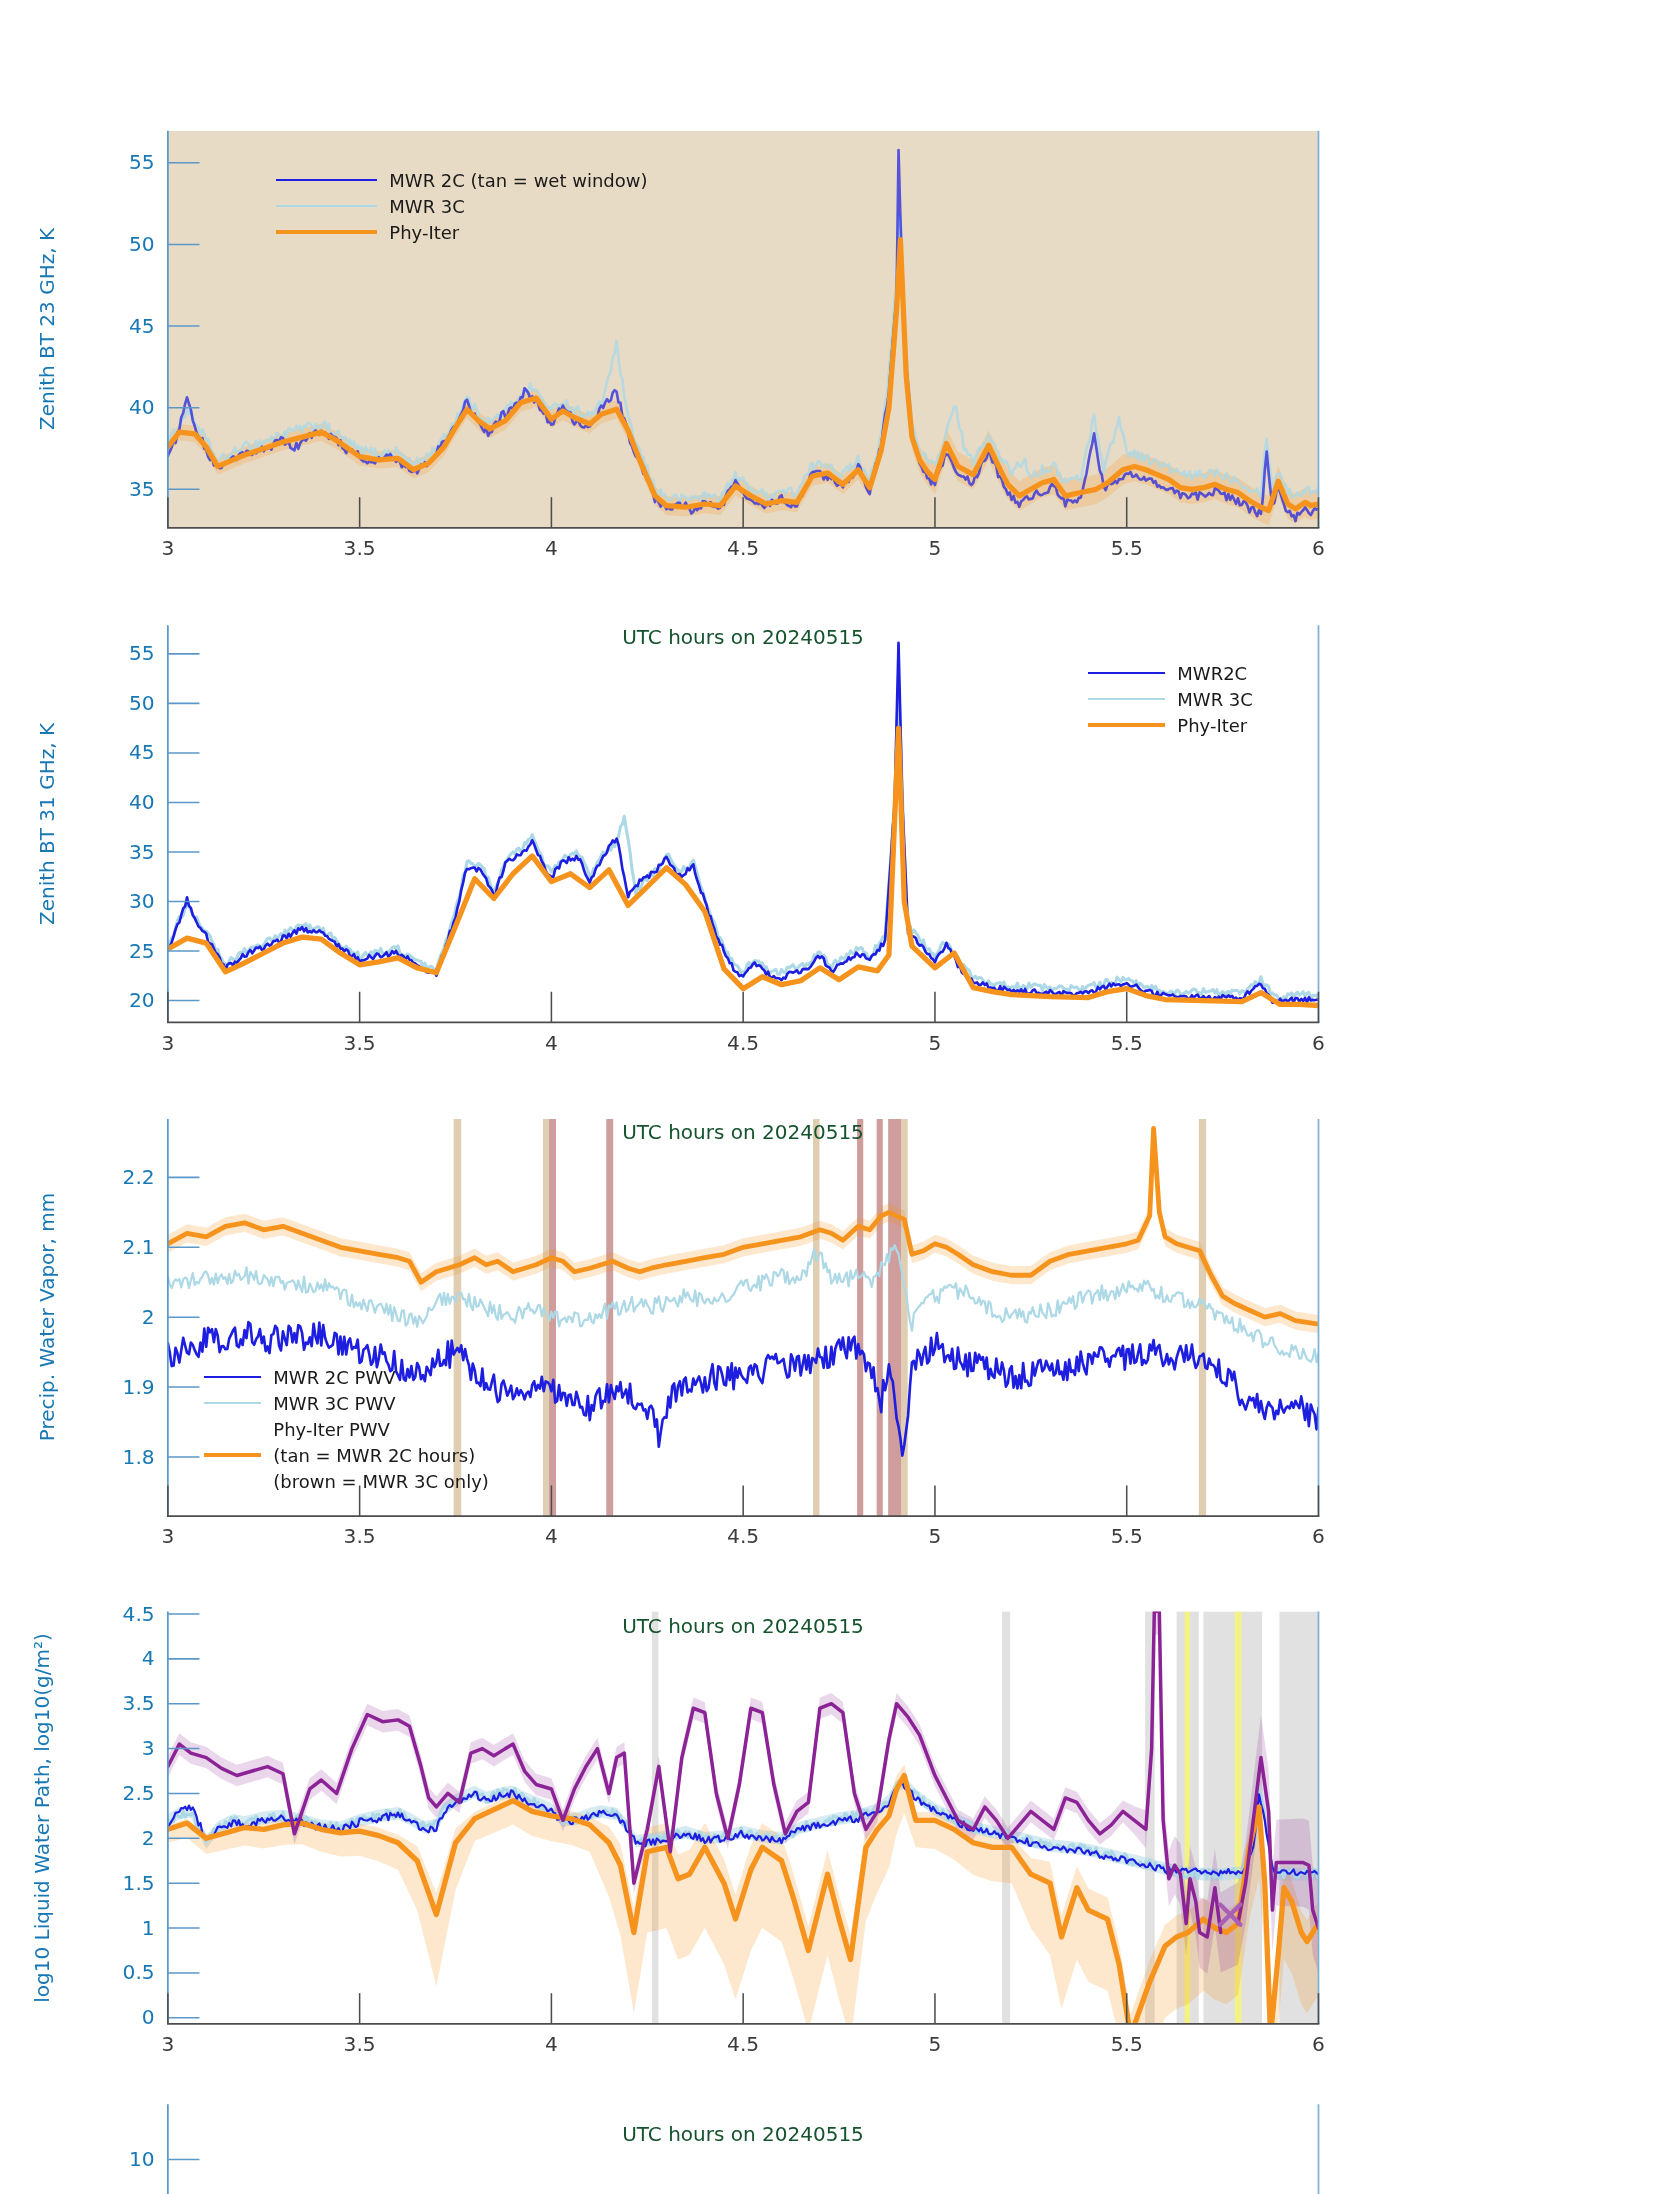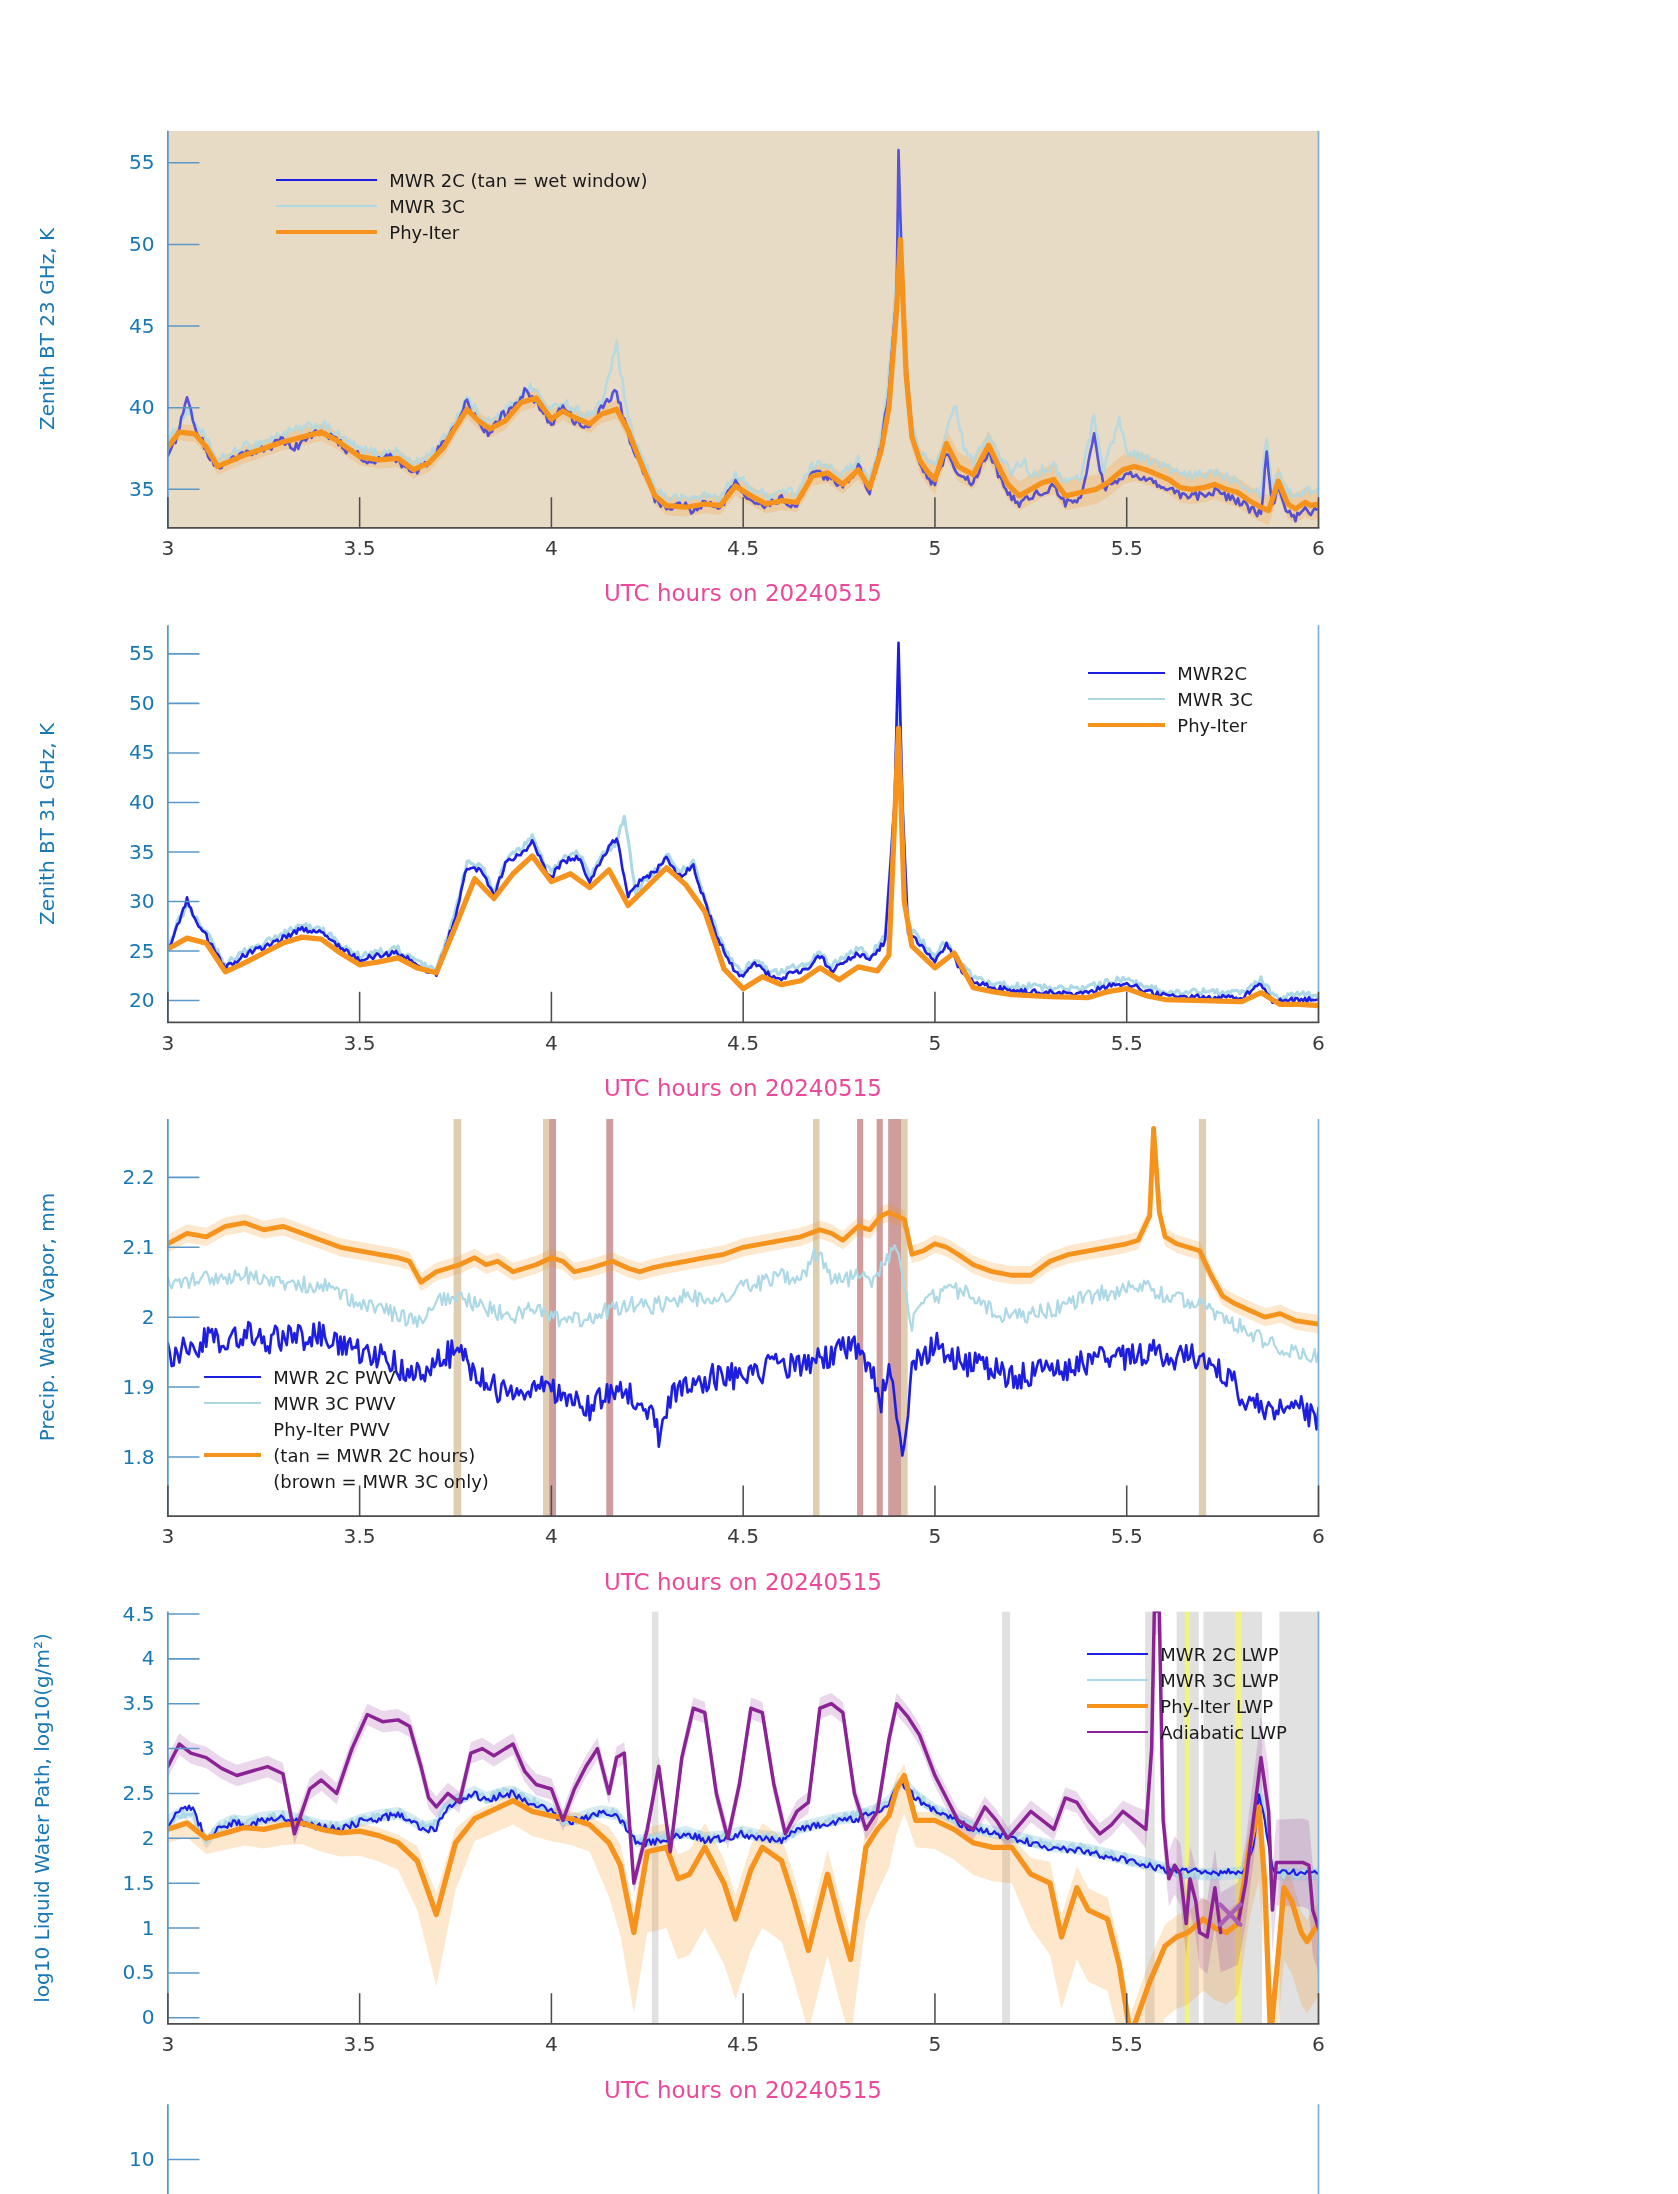--- a/index.html
+++ b/index.html
@@ -1,22 +1,22 @@
 <!DOCTYPE html>
 <html style="font-size:7px"><head>
 <meta charset="utf-8">
 <style>
   html,body{margin:0;padding:0;background:#ffffff;}
   .page{position:relative;width:1679px;height:2633px;background:#ffffff;
         font-family:"DejaVu Sans","Liberation Sans",sans-serif;overflow:hidden;}
   svg#figure-svg{position:absolute;left:0;top:0;}
   .ylabel{position:absolute;color:#1878b4;font-size:20px;white-space:nowrap;
           transform:translate(-50%,-50%) rotate(-90deg);}
-  .xlabel{position:absolute;color:#ec4899;font-size:23px;white-space:nowrap;
-          transform:translate(-50%,0);}
+  .xlabel{position:absolute;color:#14532d;font-size:20px;white-space:nowrap;
+          transform:translate(-50%,0);margin-top:45px;}
   .legend{position:absolute;display:flex;flex-direction:column;margin-top:8px;}
   .lrow{display:flex;align-items:center;height:26px;}
   .lswatch{display:inline-block;width:101px;height:3.1px;margin-right:12.3px;flex:none;}
   .llabel{color:#1a1a1a;font-size:18px;white-space:nowrap;}
 </style>
 </head>
 <body>
 
 <div class="page">
   <svg id="figure-svg" width="1679" height="2633" viewBox="0 0 3825 6000">
@@ -474,32 +474,14 @@
     <div class="lrow">
         <span class="lswatch" style="width: 57px; background: rgb(246, 147, 29); height: 4.4px;"></span>
         <span class="llabel">(tan = MWR 2C hours)</span>
       </div>
     <div class="lrow">
         <span class="lswatch" style="width: 57px; background: transparent;"></span>
         <span class="llabel">(brown = MWR 3C only)</span>
       </div>
   </div>
 
-  <div class="legend" id="legend-3" style="left:1087px;top:1633px;">
-    <div class="lrow">
-        <span class="lswatch" style="width: 61px; background: rgb(30, 30, 224); height: 2.6px;"></span>
-        <span class="llabel">MWR 2C LWP</span>
-      </div>
-    <div class="lrow">
-        <span class="lswatch" style="width: 61px; background: rgb(173, 216, 230); height: 2.6px;"></span>
-        <span class="llabel">MWR 3C LWP</span>
-      </div>
-    <div class="lrow">
-        <span class="lswatch" style="width: 61px; background: rgb(246, 147, 29); height: 4.4px;"></span>
-        <span class="llabel">Phy-Iter LWP</span>
-      </div>
-    <div class="lrow">
-        <span class="lswatch" style="width: 61px; background: rgb(139, 35, 150); height: 2.6px;"></span>
-        <span class="llabel">Adiabatic LWP</span>
-      </div>
-  </div>
 </div>
 
 
 </body></html>

